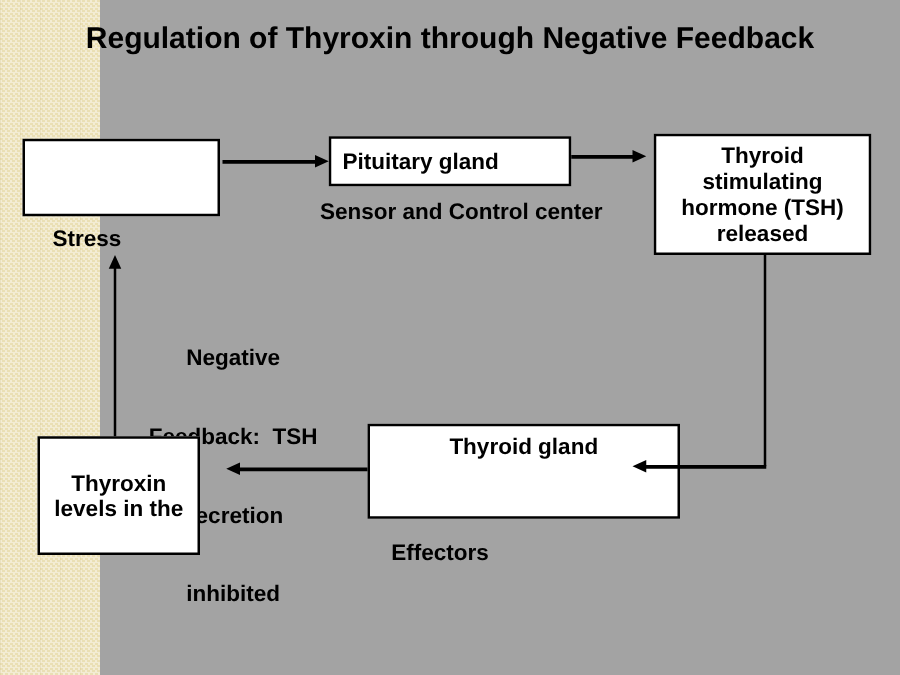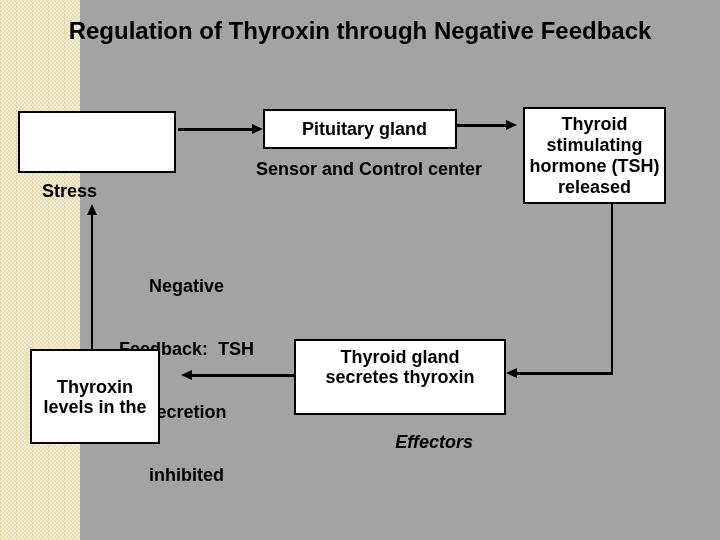--- a/index.html
+++ b/index.html
@@ -18,28 +18,28 @@
   .title{
     position:absolute;left:0;top:17px;width:720px;text-align:center;
     font-size:24px;font-weight:bold;letter-spacing:0px;
   }
   .box{
     position:absolute;background:#ffffff;border:2px solid #000;
     font-size:18px;font-weight:bold;line-height:21px;box-sizing:border-box;
   }
   .box .ln{white-space:pre;}
   .box-low{left:18px;top:111px;width:158px;height:62px;display:flex;flex-direction:column;justify-content:center;padding-left:7px;}
-  .box-pit{left:263px;top:109px;width:194px;height:40px;display:flex;align-items:center;padding-left:9px;justify-content:center;}
-  .box-tsh{left:523px;top:107px;width:143px;height:97px;display:flex;flex-direction:column;justify-content:center;text-align:center;}
+  .box-pit{left:263px;top:109px;width:194px;height:40px;display:flex;align-items:center;padding-left:9px;}
+  .box-tsh{left:523px;top:107px;width:174px;height:97px;display:flex;flex-direction:column;justify-content:center;text-align:center;}
   .box-thx{left:30px;top:349px;width:130px;height:95px;display:flex;flex-direction:column;justify-content:center;text-align:center;line-height:20px;}
-  .box-gland{left:294px;top:339px;width:212px;height:76px;text-align:center;padding-top:6px;line-height:20px;}
+  .box-gland{left:294px;top:339px;width:250px;height:76px;text-align:center;padding-top:6px;line-height:20px;}
   .lbl{position:absolute;font-size:18px;font-weight:bold;white-space:pre;}
   .lbl-stress{left:42px;top:181px;}
   .lbl-sensor{left:256px;top:159px;}
-  .lbl-effectors{left:313px;top:432px;width:160px;text-align:right;font-style:italic;}
+  .lbl-effectors{left:313px;top:432px;width:160px;text-align:left;}
   .lbl-negfb{left:99px;top:234px;width:175px;text-align:center;line-height:21px;}
   .hline,.vline{position:absolute;background:#000;}
   .ah{position:absolute;width:0;height:0;}
   .ah-right{border-top:5px solid transparent;border-bottom:5px solid transparent;border-left:11px solid #000;}
   .ah-left{border-top:5px solid transparent;border-bottom:5px solid transparent;border-right:11px solid #000;}
   .ah-up{border-left:5px solid transparent;border-right:5px solid transparent;border-bottom:11px solid #000;}
 </style>
 </head>
 <body>
 
@@ -74,21 +74,20 @@
     <div class="ln">inhibited</div>
   </div>
 
   <div class="box box-thx">
     <div class="ln">Thyroxin</div>
     <div class="ln">levels in the</div>
   </div>
 
   <div class="box box-gland">
     <div class="ln">Thyroid gland</div>
-    <div class="ln">secretes thyroxin</div>
   </div>
 
   <div class="lbl lbl-effectors">Effectors</div>
 
   <div class="hline" style="left:178px;top:128px;width:76px;height:3px;"></div>
   <div class="ah ah-right" style="left:252px;top:124px;"></div>
 
   <div class="hline" style="left:457px;top:124px;width:50px;height:3px;"></div>
   <div class="ah ah-right" style="left:506px;top:120px;"></div>
 

